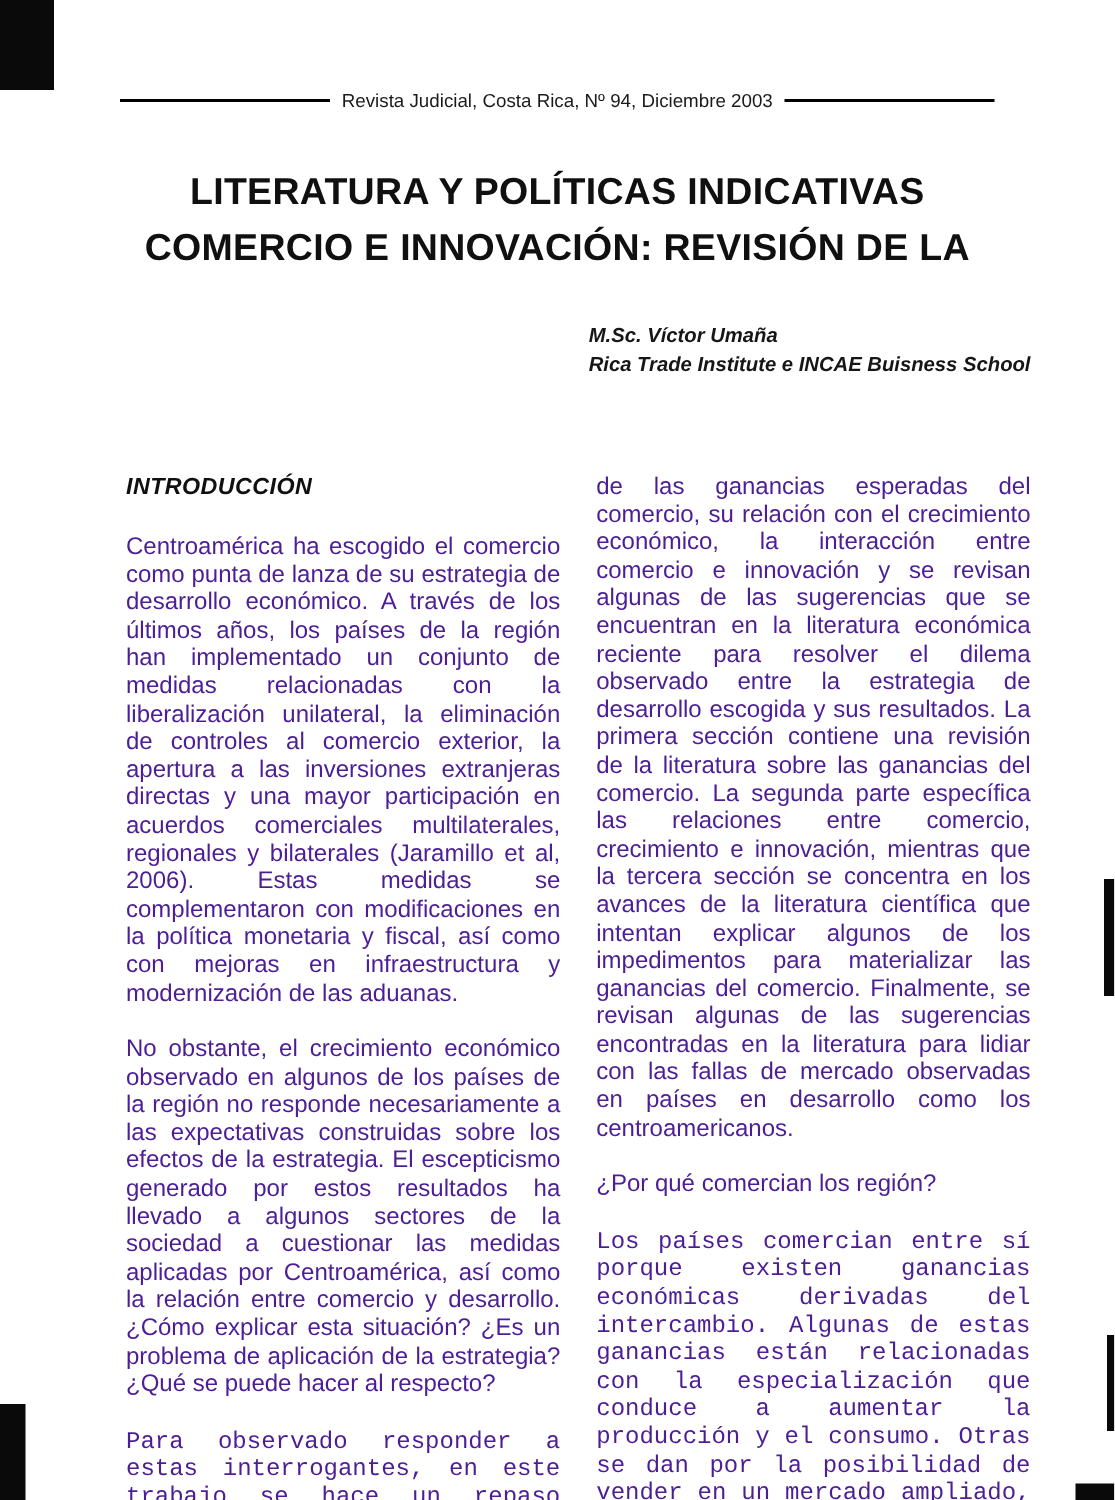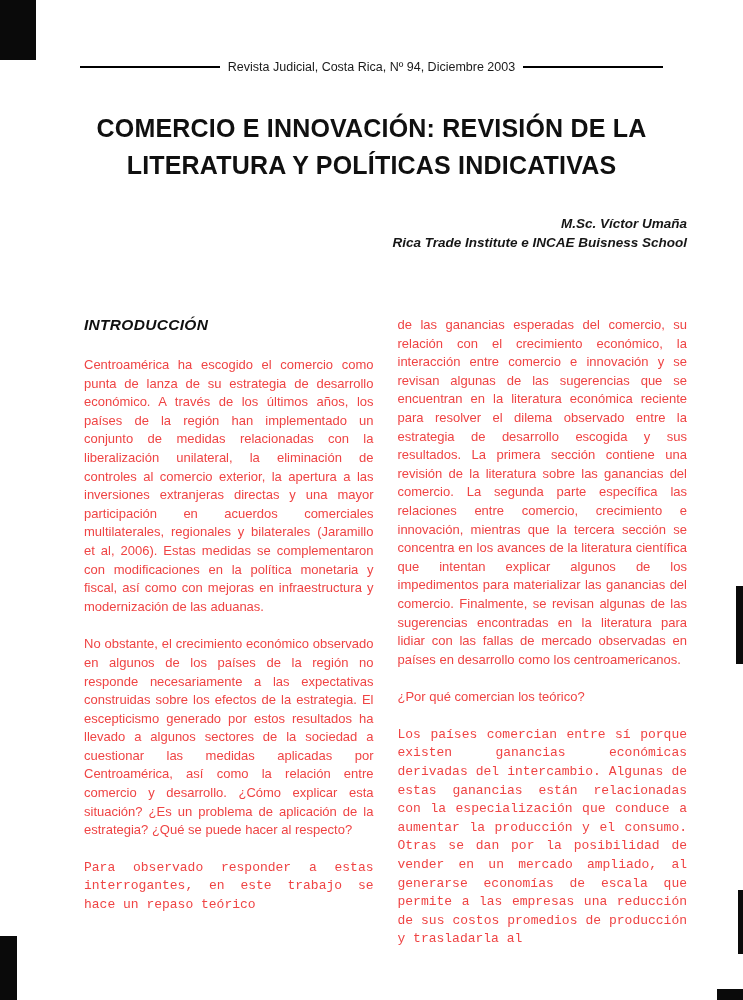--- a/index.html
+++ b/index.html
@@ -59,21 +59,21 @@
     color: #101010;
     letter-spacing: 0.2px;
   }
   .title .title-line { display: block; }
 
   
   .byline {
     position: absolute;
     top: 214px;
     right: 56px;
-    text-align: right;
+    text-align: left;
     font-style: italic;
     font-weight: bold;
     font-size: 13.5px;
     line-height: 19px;
     color: #161616;
   }
 
   
   .columns {
     position: absolute;
@@ -89,24 +89,24 @@
   .section-heading {
     margin: 0 0 22px 0;
     font-size: 15.5px;
     font-weight: bold;
     font-style: italic;
     letter-spacing: 0.3px;
     color: #101010;
   }
   .col p {
     margin: 0 0 19px 0;
-    font-size: 13px;
+    font-size: 16px;
     line-height: 18.6px;
     text-align: justify;
-    color: #ef4444;
+    color: #4c1d95;
   }
   .col p.question { text-align: left; }
   .col p:last-child { margin-bottom: 0; font-family: Liberation Mono, monospace; }
 </style>
 </head>
 <body>
 
 <div class="page">
 
   <div class="artifact a-top-left"></div>
@@ -115,39 +115,39 @@
   <div class="artifact a-bottom-left"></div>
   <div class="artifact a-bottom-right"></div>
 
   <div class="header">
     <span class="rule"></span>
     <span class="header-text">Revista Judicial, Costa Rica, Nº 94, Diciembre 2003</span>
     <span class="rule"></span>
   </div>
 
   <h1 class="title">
+    <span class="title-line">LITERATURA Y POLÍTICAS INDICATIVAS</span>
     <span class="title-line">COMERCIO E INNOVACIÓN: REVISIÓN DE LA</span>
-    <span class="title-line">LITERATURA Y POLÍTICAS INDICATIVAS</span>
   </h1>
 
   <div class="byline">
     <div>M.Sc. Víctor Umaña</div>
     <div>Rica Trade Institute e INCAE Buisness School</div>
   </div>
 
   <div class="columns">
 
     <div class="col">
       <h2 class="section-heading">INTRODUCCIÓN</h2>
       <p>Centroamérica ha escogido el comercio como punta de lanza de su estrategia de desarrollo económico. A través de los últimos años, los países de la región han implementado un conjunto de medidas relacionadas con la liberalización unilateral, la eliminación de controles al comercio exterior, la apertura a las inversiones extranjeras directas y una mayor participación en acuerdos comerciales multilaterales, regionales y bilaterales (Jaramillo et al, 2006). Estas medidas se complementaron con modificaciones en la política monetaria y fiscal, así como con mejoras en infraestructura y modernización de las aduanas.</p>
       <p>No obstante, el crecimiento económico observado en algunos de los países de la región no responde necesariamente a las expectativas construidas sobre los efectos de la estrategia. El escepticismo generado por estos resultados ha llevado a algunos sectores de la sociedad a cuestionar las medidas aplicadas por Centroamérica, así como la relación entre comercio y desarrollo. ¿Cómo explicar esta situación? ¿Es un problema de aplicación de la estrategia? ¿Qué se puede hacer al respecto?</p>
       <p>Para observado responder a estas interrogantes, en este trabajo se hace un repaso teórico</p>
     </div>
 
     <div class="col">
       <p>de las ganancias esperadas del comercio, su relación con el crecimiento económico, la interacción entre comercio e innovación y se revisan algunas de las sugerencias que se encuentran en la literatura económica reciente para resolver el dilema observado entre la estrategia de desarrollo escogida y sus resultados. La primera sección contiene una revisión de la literatura sobre las ganancias del comercio. La segunda parte específica las relaciones entre comercio, crecimiento e innovación, mientras que la tercera sección se concentra en los avances de la literatura científica que intentan explicar algunos de los impedimentos para materializar las ganancias del comercio. Finalmente, se revisan algunas de las sugerencias encontradas en la literatura para lidiar con las fallas de mercado observadas en países en desarrollo como los centroamericanos.</p>
-      <p class="question">¿Por qué comercian los teórico?</p>
+      <p class="question">¿Por qué comercian los región?</p>
       <p>Los países comercian entre sí porque existen ganancias económicas derivadas del intercambio. Algunas de estas ganancias están relacionadas con la especialización que conduce a aumentar la producción y el consumo. Otras se dan por la posibilidad de vender en un mercado ampliado, al generarse economías de escala que permite a las empresas una reducción de sus costos promedios de producción y trasladarla al</p>
     </div>
 
   </div>
 
 </div>
 
 </body></html>

